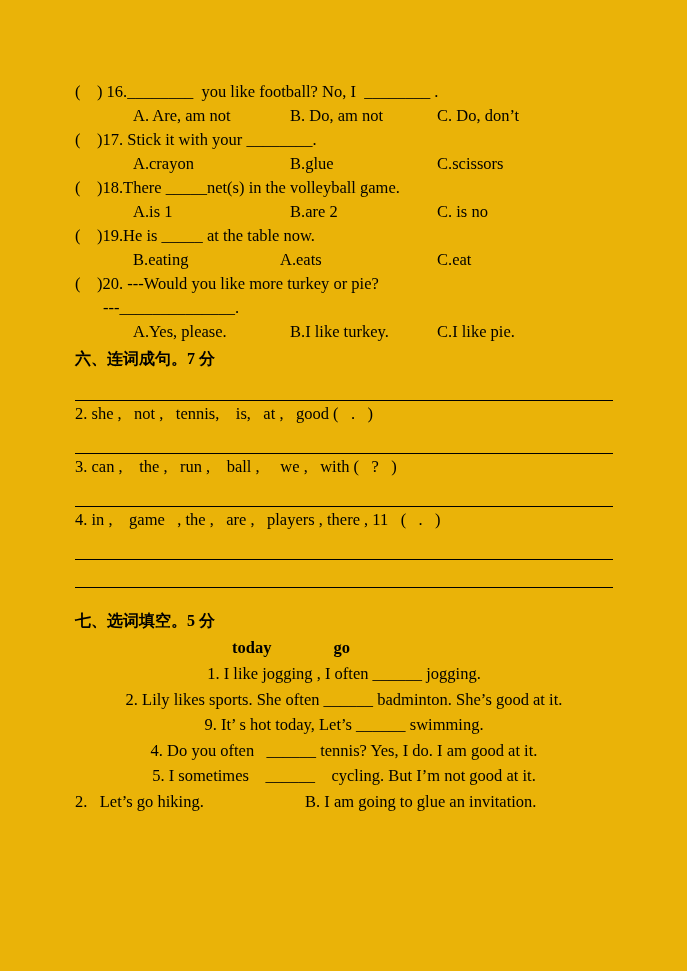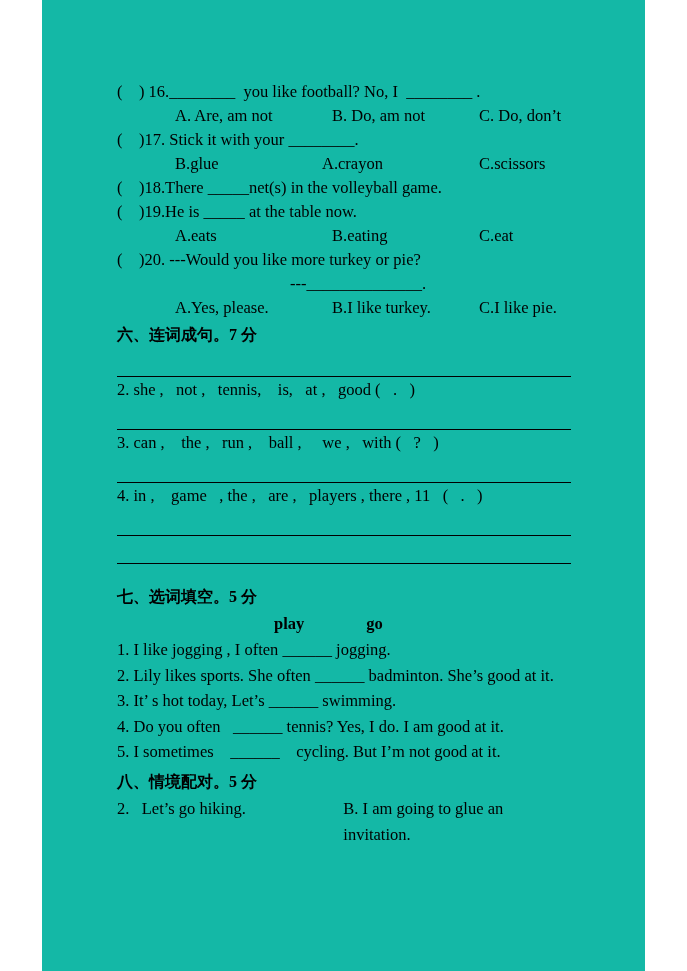--- a/index.html
+++ b/index.html
@@ -1,63 +1,63 @@
 <!DOCTYPE html>
 <html><head>
 <meta charset="utf-8">
 <style>
   * { margin: 0; padding: 0; box-sizing: border-box; }
   html, body { background: #ffffff; }
   .page {
     position: relative;
-    width: 603px;
+    width: 687px;
     height: 971px;
     margin: 0 auto;
-    background: #14b8a6;
+    background: #eab308;
     color: #000000;
     font-family: "Liberation Serif", "DejaVu Serif", serif;
     font-size: 16.5px;
     padding: 80px 74px 20px 75px;
     overflow: hidden;
   }
   .line {
     white-space: pre-wrap;
     line-height: 24px;
   }
   .opts {
     display: flex;
     padding-left: 58px;
     line-height: 24px;
     white-space: pre-wrap;
   }
   .opt { display: inline-block; }
   .opt.o1 { width: 157px; }
   .opt.o2 { width: 147px; }
-  .q20b { padding-left: 28px; text-align: center; }
+  .q20b { padding-left: 28px; }
   .sec-title {
     font-weight: bold;
     font-size: 16px;
     line-height: 29px;
     white-space: pre-wrap;
   }
   .s6-item { line-height: 25px; white-space: pre-wrap; }
   .blank-line {
     height: 28px;
     border-bottom: 1.4px solid #000000;
     width: 100%;
   }
   .s7-bank {
     display: flex;
     gap: 62px;
     padding-left: 157px;
     font-weight: bold;
     line-height: 26px;
     white-space: pre-wrap;
   }
-  .s7-item { line-height: 25.5px; white-space: pre-wrap; }
+  .s7-item { line-height: 25.5px; white-space: pre-wrap; text-align: center; }
   .match-row { display: flex; line-height: 26px; white-space: pre-wrap; }
   .match-left { width: 230px; display: inline-block; }
   .mt2 { margin-top: 2px; }
   .mt6 { margin-top: 18px; }
 </style>
 </head>
 <body>
 
 <div class="page">
 
@@ -65,31 +65,36 @@
 
     <div class="line">(    ) 16.________  you like football? No, I  ________ .</div>
     <div class="opts">
       <span class="opt o1">A. Are, am not</span>
       <span class="opt o2">B. Do, am not</span>
       <span class="opt o3">C. Do, don’t</span>
     </div>
 
     <div class="line">(    )17. Stick it with your ________.</div>
     <div class="opts">
+      <span class="opt o1">A.crayon</span>
       <span class="opt o2">B.glue</span>
-      <span class="opt o1">A.crayon</span>
       <span class="opt o3">C.scissors</span>
     </div>
 
     <div class="line">(    )18.There _____net(s) in the volleyball game.</div>
+    <div class="opts">
+      <span class="opt o1">A.is 1</span>
+      <span class="opt o2">B.are 2</span>
+      <span class="opt o3">C. is no</span>
+    </div>
 
     <div class="line">(    )19.He is _____ at the table now.</div>
     <div class="opts">
+      <span class="opt o2">B.eating</span>
       <span class="opt o1">A.eats</span>
-      <span class="opt o2">B.eating</span>
       <span class="opt o3">C.eat</span>
     </div>
 
     <div class="line">(    )20. ---Would you like more turkey or pie?</div>
     <div class="line q20b">---______________.</div>
     <div class="opts">
       <span class="opt o1">A.Yes, please.</span>
       <span class="opt o2">B.I like turkey.</span>
       <span class="opt o3">C.I like pie.</span>
     </div>
@@ -108,31 +113,30 @@
 
     <div class="s6-item">4. in ,    game   , the ,   are ,   players , there , 11   (   .   )</div>
     <div class="blank-line"></div>
 
     <div class="blank-line"></div>
   </div>
 
   <div>
     <div class="sec-title mt6">七、选词填空。5 分</div>
     <div class="s7-bank">
-      <span>play</span>
+      <span>today</span>
       <span>go</span>
     </div>
     <div class="s7-item">1. I like jogging , I often ______ jogging.</div>
     <div class="s7-item">2. Lily likes sports. She often ______ badminton. She’s good at it.</div>
-    <div class="s7-item">3. It’ s hot today, Let’s ______ swimming.</div>
+    <div class="s7-item">9. It’ s hot today, Let’s ______ swimming.</div>
     <div class="s7-item">4. Do you often   ______ tennis? Yes, I do. I am good at it.</div>
     <div class="s7-item">5. I sometimes    ______    cycling. But I’m not good at it.</div>
   </div>
 
   <div>
-    <div class="sec-title mt2">八、情境配对。5 分</div>
     <div class="match-row">
       <span class="match-left">2.   Let’s go hiking.</span>
       <span>B. I am going to glue an invitation.</span>
     </div>
   </div>
 
 </div>
 
 </body></html>

